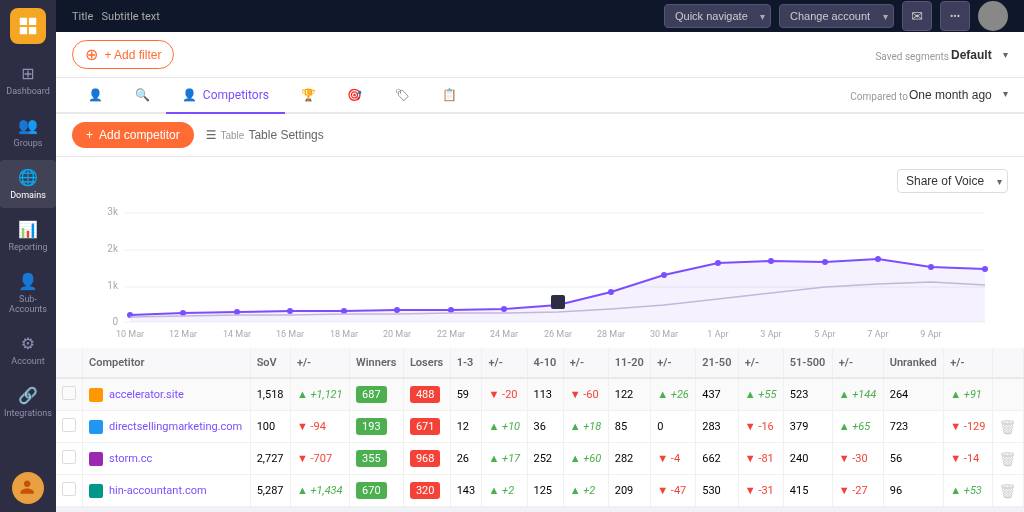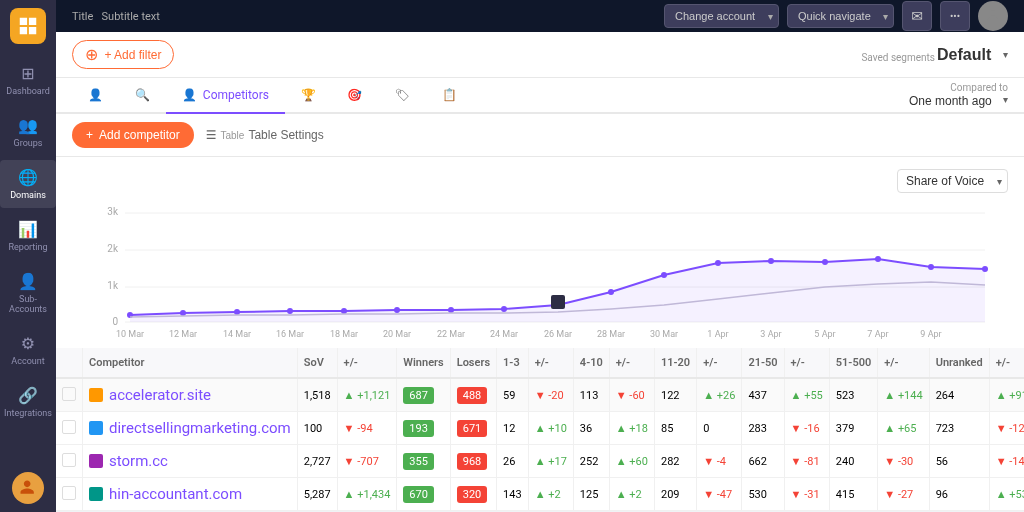--- a/index.html
+++ b/index.html
@@ -110,21 +110,21 @@
       border-bottom: 1px solid #e8e8e8;
     }
     .add-filter-btn {
       display: flex; align-items: center; gap: 6px;
       background: none; border: 1.5px solid #ff6b35; border-radius: 20px;
       color: #ff6b35; padding: 4px 12px; cursor: pointer; font-size: 12px;
     }
     .segment-area { display: flex; flex-direction: row; align-items: flex-end; gap: 2px; }
     .segment-label { font-size: 10px; color: #999; }
     .segment-select-wrapper { position: relative; display: flex; align-items: center; }
-    .segment-select { background: none; border: none; font-size: 16px; color: #333; font-weight: 600; cursor: pointer; appearance: none; padding-right: 16px; }
+    .segment-select { background: none; border: none; font-size: 12px; color: #333; font-weight: 600; cursor: pointer; appearance: none; padding-right: 16px; }
     .segment-select-wrapper::after { content: '▾'; position: absolute; right: 0; color: #666; font-size: 10px; pointer-events: none; }
 
     
     .tab-bar {
       background: #fff;
       padding: 0 16px;
       display: flex;
       align-items: center;
       border-bottom: 2px solid #e8e8e8;
       gap: 0;
@@ -134,21 +134,21 @@
       cursor: pointer;
       color: #666;
       font-size: 12px;
       display: flex;
       align-items: center;
       gap: 6px;
       border-bottom: 2px solid transparent;
       margin-bottom: -2px;
     }
     .tab-item.active { color: #7c4dff; border-bottom-color: #7c4dff; }
-    .compare-area { margin-left: auto; display: flex; flex-direction: column; align-items: flex-end; gap: 1px; }
+    .compare-area { margin-left: auto; display: flex; flex-direction: row; align-items: flex-end; gap: 1px; }
     .compare-label { font-size: 10px; color: #999; }
     .compare-select-wrapper { position: relative; display: flex; align-items: flex-start; }
     .compare-select { background: none; border: none; font-size: 12px; color: #333; cursor: pointer; appearance: none; padding-right: 16px; }
     .compare-select-wrapper::after { content: '▾'; position: absolute; right: 0; color: #666; font-size: 10px; pointer-events: none; }
 
     
     .action-bar {
       background: #fff;
       padding: 8px 16px;
       display: flex;
@@ -184,30 +184,30 @@
     svg.chart { width: 100%; height: 140px; overflow: visible; }
 
     
     .table-wrapper { background: #fff; margin-top: 0; overflow-x: auto; }
     table { width: 100%; border-collapse: collapse; font-size: 11px; }
     thead tr { background: #f8f8fa; border-bottom: 2px solid #e8e8e8; }
     th { padding: 8px 6px; text-align: left; color: #666; font-weight: 600; white-space: nowrap; border-right: 1px solid #f0f0f0; }
     td { padding: 7px 6px; border-bottom: 1px solid #f0f0f0; border-right: 1px solid #f0f0f0; white-space: nowrap; }
     .badge-green { background: #4caf50; color: #fff; border-radius: 3px; padding: 2px 6px; display: inline-block; }
     .badge-red { background: #f44336; color: #fff; border-radius: 3px; padding: 2px 6px; display: inline-block; }
-    .up { color: #4caf50; }
+    .up { color: #4caf50; font-style: italic; }
     .down { color: #f44336; }
     .checkbox { width: 14px; height: 14px; border: 1px solid #ddd; border-radius: 2px; display: inline-block; cursor: pointer; }
     .competitor-cell { display: flex; align-items: center; gap: 6px; }
     .favicon { width: 14px; height: 14px; background: #ddd; border-radius: 2px; flex-shrink: 0; }
     .favicon.orange { background: #ff9800; }
     .favicon.blue { background: #2196f3; }
     .favicon.purple { background: #9c27b0; }
     .favicon.teal { background: #009688; }
-    .domain-text { color: #7c4dff; font-size: 15px; }
+    .domain-text { color: #7c4dff; font-size: 11px; }
     .delete-icon { color: #ccc; cursor: pointer; font-size: 14px; }
     tr:first-child td { background: #fafafa; }
   </style>
 </head>
 <body>
 
 <div class="sidebar">
   <div class="sidebar-logo">
     <svg viewBox="0 0 24 24" fill="white">
         <path d="M3 3h8v8H3zm10 0h8v8h-8zM3 13h8v8H3zm10 0h8v8h-8z"></path>
@@ -250,26 +250,26 @@
 </div>
 
 <div class="main">
 
   <div class="topbar">
     <div class="topbar-left">
       <span class="topbar-breadcrumb" style="color:#aaa; font-size:11px;">Title &nbsp; Subtitle text</span>
     </div>
     <div class="select-wrapper">
       <select class="topbar-select">
-        <option>Change account</option>
+        <option>Quick navigate</option>
       </select>
     </div>
     <div class="select-wrapper">
       <select class="topbar-select">
-        <option>Quick navigate</option>
+        <option>Change account</option>
       </select>
     </div>
     <div class="topbar-icon-btn">✉</div>
     <div class="topbar-icon-btn" style="font-size:10px;">•••</div>
     <div class="topbar-avatar">
       <svg viewBox="0 0 24 24" width="18" height="18" fill="#888">
           <circle cx="12" cy="8" r="4"></circle>
           <path d="M4 20c0-4 3.6-7 8-7s8 3 8 7"></path>
         </svg>
     </div>

